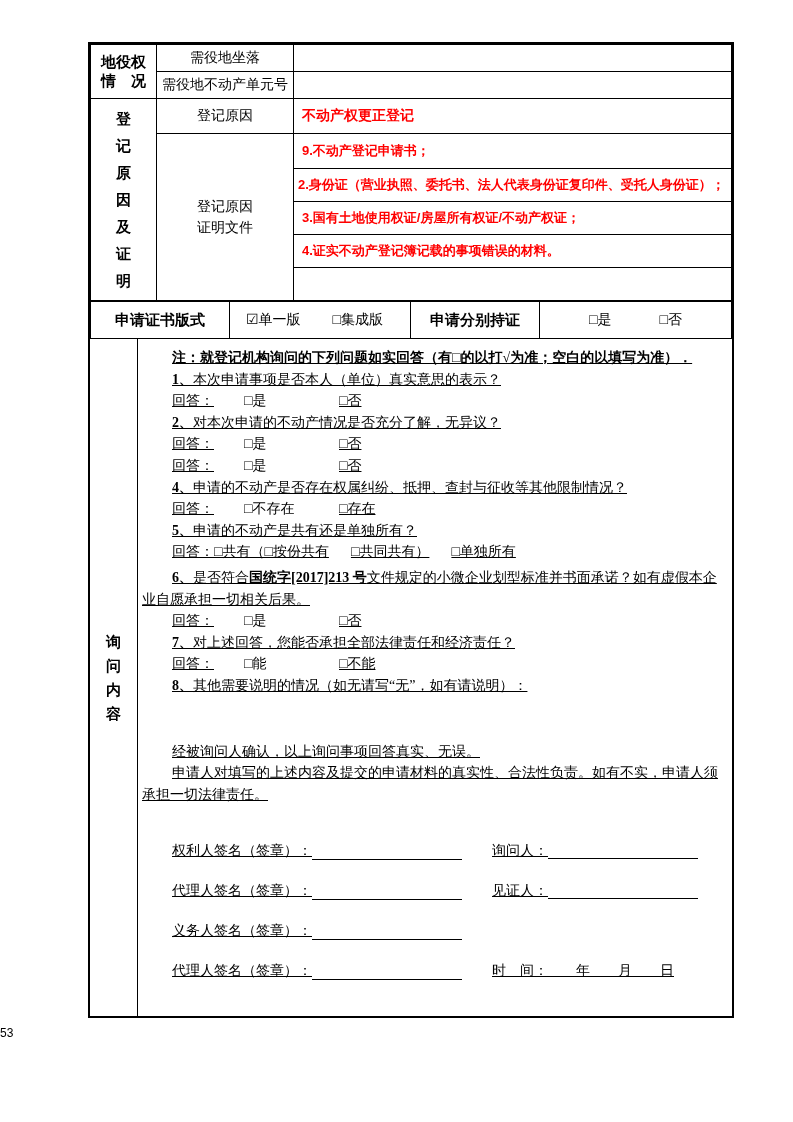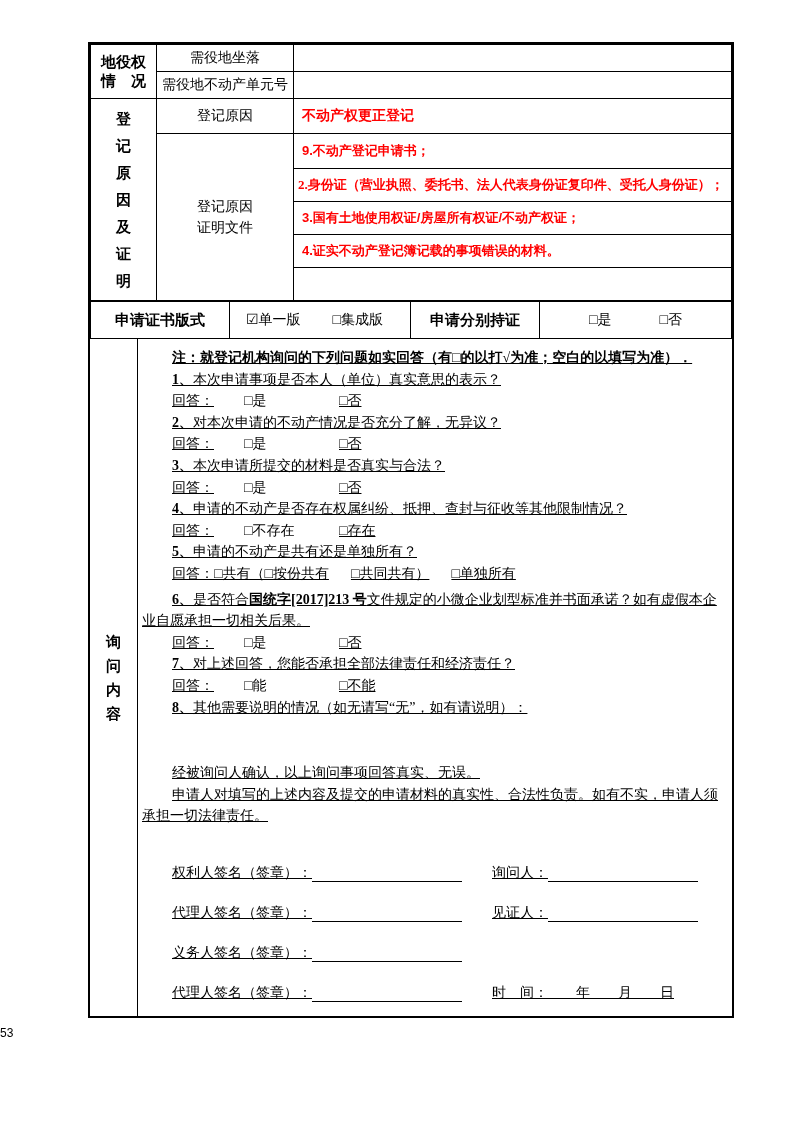--- a/index.html
+++ b/index.html
@@ -34,21 +34,21 @@
   .note{font-weight:bold;}
   .qnum{font-weight:bold;}
   .opt-tab{display:inline-block;min-width:125px;}
   .opt-gap{margin-right:22px;}
   .q6{margin-top:4px;}
   .para{margin:0;font-size:14px;line-height:21.6px;text-indent:30px;}
   .gap-q8{height:44px;}
   .gap-sig{height:26px;}
   .sig-row{height:40px;display:flex;align-items:center;padding-left:30px;font-size:14px;}
   .sig-left{width:320px;display:flex;align-items:flex-end;}
-  .sig-right{flex:1;display:flex;align-items:flex-end;}
+  .sig-right{flex:1;display:flex;align-items:flex-start;}
   .sig-line{display:inline-block;width:150px;height:16px;border-bottom:1px solid #000;}
   .secB{border-top:1px solid #000;border-bottom:1px solid #000;}
   .page-num{position:absolute;left:0;right:0;top:1026px;text-align:left;
     font-size:12px;font-family:"Liberation Sans", sans-serif;}
 </style>
 </head>
 <body>
 
 <div class="form">
 
@@ -79,21 +79,21 @@
 明</td>
       <td class="center">登记原因</td>
       <td class="reason-val">不动产权更正登记</td>
     </tr>
     <tr style="height:35px">
       <td rowspan="5" class="docs-label">登记原因
 证明文件</td>
       <td class="red-bold">9.不动产登记申请书；</td>
     </tr>
     <tr style="height:33px">
-      <td class="red-bold" style="padding:0 4px;font-family:Liberation Serif, serif;">2.身份证（营业执照、委托书、法人代表身份证复印件、受托人身份证）；</td>
+      <td class="red-bold" style="padding:0 4px;">2.身份证（营业执照、委托书、法人代表身份证复印件、受托人身份证）；</td>
     </tr>
     <tr style="height:33px">
       <td class="red-bold">3.国有土地使用权证/房屋所有权证/不动产权证；</td>
     </tr>
     <tr style="height:33px">
       <td class="red-bold">4.证实不动产登记簿记载的事项错误的材料。</td>
     </tr>
     <tr style="height:33px">
       <td></td>
     </tr>
@@ -135,21 +135,20 @@
     <div class="secC-body">
 
       <div class="line note">注：就登记机构询问的下列问题如实回答（有□的以打√为准；空白的以填写为准）．</div>
 
       <div class="line"><span class="qnum">1、</span><span>本次申请事项是否本人（单位）真实意思的表示？</span></div>
       <div class="line"><span>回答：</span><span class="opt-tab">□是</span><span>□否</span></div>
 
       <div class="line"><span class="qnum">2、</span><span>对本次申请的不动产情况是否充分了解，无异议？</span></div>
       <div class="line"><span>回答：</span><span class="opt-tab">□是</span><span>□否</span></div>
 
-      <div class="line"><span class="qnum">3、</span><span>本次申请所提交的材料是否真实与合法？</span></div>
       <div class="line"><span>回答：</span><span class="opt-tab">□是</span><span>□否</span></div>
 
       <div class="line"><span class="qnum">4、</span><span>申请的不动产是否存在权属纠纷、抵押、查封与征收等其他限制情况？</span></div>
       <div class="line"><span>回答：</span><span class="opt-tab">□不存在</span><span>□存在</span></div>
 
       <div class="line"><span class="qnum">5、</span><span>申请的不动产是共有还是单独所有？</span></div>
       <div class="line"><span>回答：</span><span class="opt-gap">□共有（□按份共有</span><span class="opt-gap">□共同共有）</span><span>□单独所有</span></div>
 
       <div class="line q6"><span class="qnum">6、</span><span>是否符合</span><span class="qnum">国统字[2017]213 号</span><span>文件规定的小微企业划型标准并书面承诺？如有虚假本企业自愿承担一切相关后果。</span></div>
       <div class="line"><span>回答：</span><span class="opt-tab">□是</span><span>□否</span></div>

